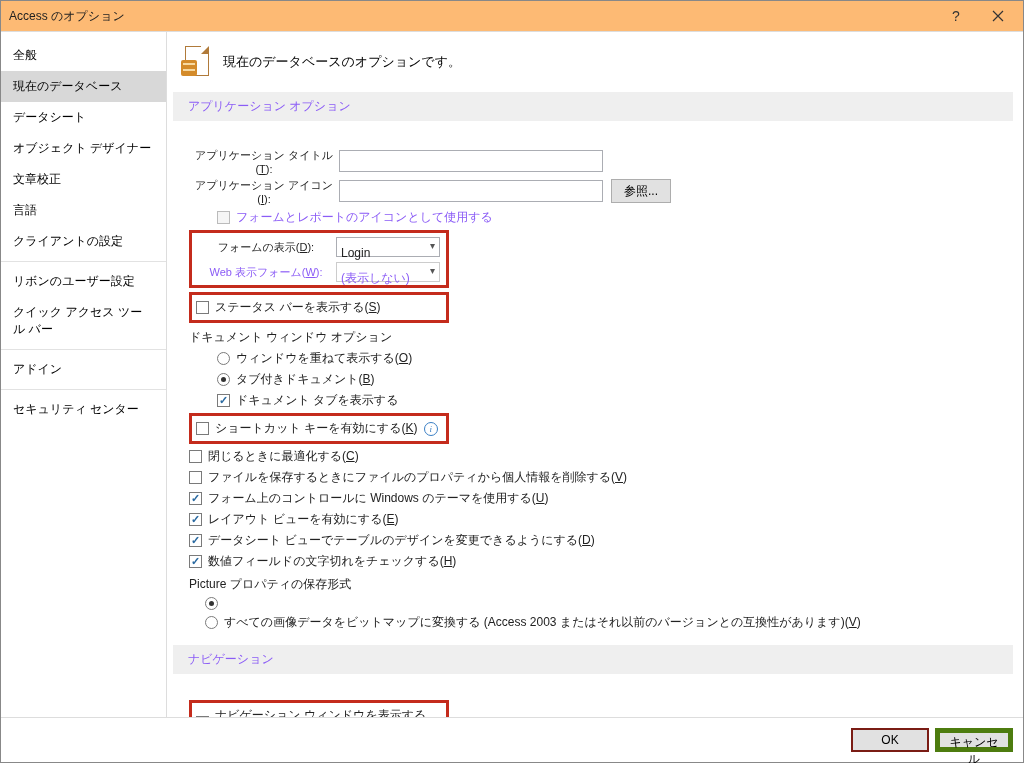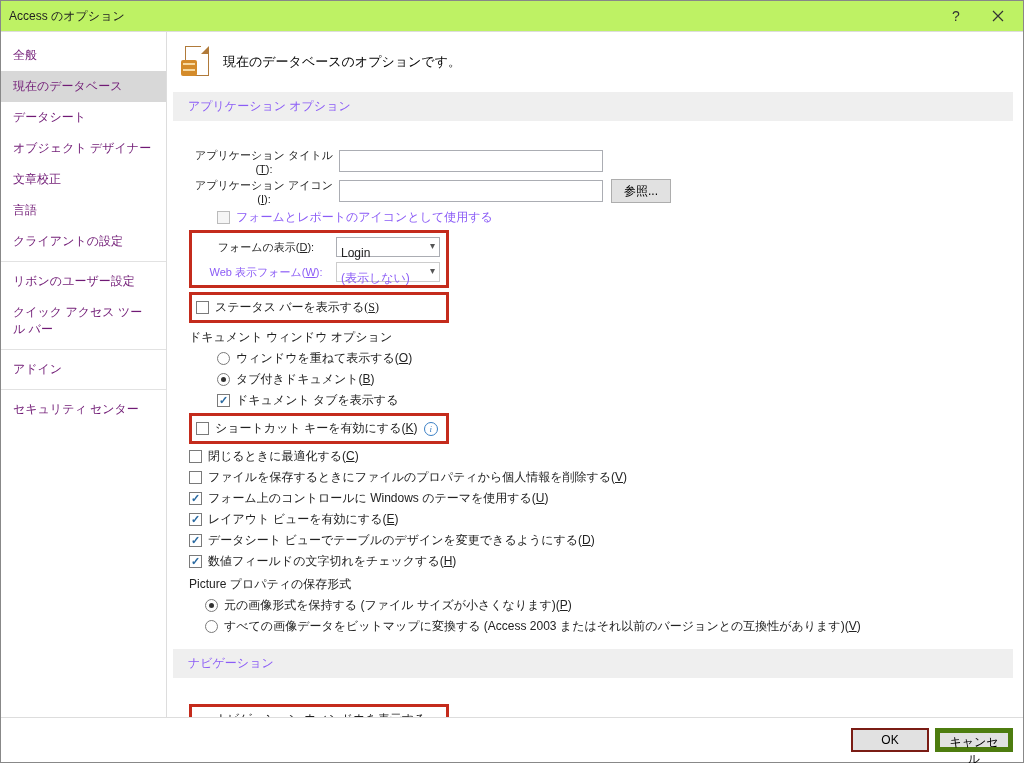--- a/index.html
+++ b/index.html
@@ -20,21 +20,21 @@
     display: flex;
     flex-direction: column;
     background: #fff;
   }
   .titlebar {
     height: 30px;
     display: flex;
     align-items: center;
     padding: 0 4px 0 8px;
     border-bottom: 1px solid #ddd;
-    background: #bef264;
+    background: #fdba74;
   }
   .titlebar .title { flex: 1; font-size: 12px; }
   .titlebar .btn {
     width: 42px;
     height: 30px;
     display: flex;
     align-items: center;
     justify-content: center;
     font-size: 14px;
     color: #333;
@@ -45,21 +45,21 @@
     overflow: hidden;
   }
   .sidebar {
     width: 165px;
     border-right: 1px solid #ddd;
     padding: 8px 0;
     background: #fff;
   }
   .sidebar .item {
     padding: 7px 12px;
-    color: #701a75;
+    color: #000000;
     cursor: default;
   }
   .sidebar .item.selected {
     background: #d8d8d8;
   }
   .sidebar .sep {
     border-top: 1px solid #e2e2e2;
     margin: 4px 0;
   }
   .content {
@@ -336,21 +336,21 @@
           <div class="field-row" style="height:22px; margin-bottom:0;">
             <span class="field-label disabled-text" style="width:140px;">
               <span>Web 表示フォーム(</span><u>W</u>):
             </span>
             <span class="combo disabled-text" style="border-color:#ccc;">
                 <span>(表示しない)</span>
               </span>
           </div>
         </div>
 
-        <div class="highlight" style="padding:0 4px; width:260px; margin-top:4px;font-family:Liberation Serif, serif;">
+        <div class="highlight" style="padding:0 4px; width:260px; margin-top:4px;">
           <div class="check-row">
             <span class="check"></span>
             <span>
               <span>ステータス バーを表示する(</span><u>S</u>)
             </span>
           </div>
         </div>
 
         <div class="sub-title sub-indent">ドキュメント ウィンドウ オプション</div>
 
@@ -413,21 +413,20 @@
             </span>
           <span><span>数値フィールドの文字切れをチェックする(</span><u>H</u>)</span>
         </div>
 
         <div class="sub-title">Picture プロパティの保存形式</div>
 
         <div class="radio-row sub-indent">
           <span class="radio">
               <span class="dot"></span>
             </span>
-          <span><span>元の画像形式を保持する (ファイル サイズが小さくなります)(</span><u>P</u>)</span>
         </div>
         <div class="radio-row sub-indent">
           <span class="radio"></span>
           <span><span>すべての画像データをビットマップに変換する (Access 2003 またはそれ以前のバージョンとの互換性があります)(</span><u>V</u>)</span>
         </div>
 
       </div>
 
       <div class="section-header">ナビゲーション</div>
 

